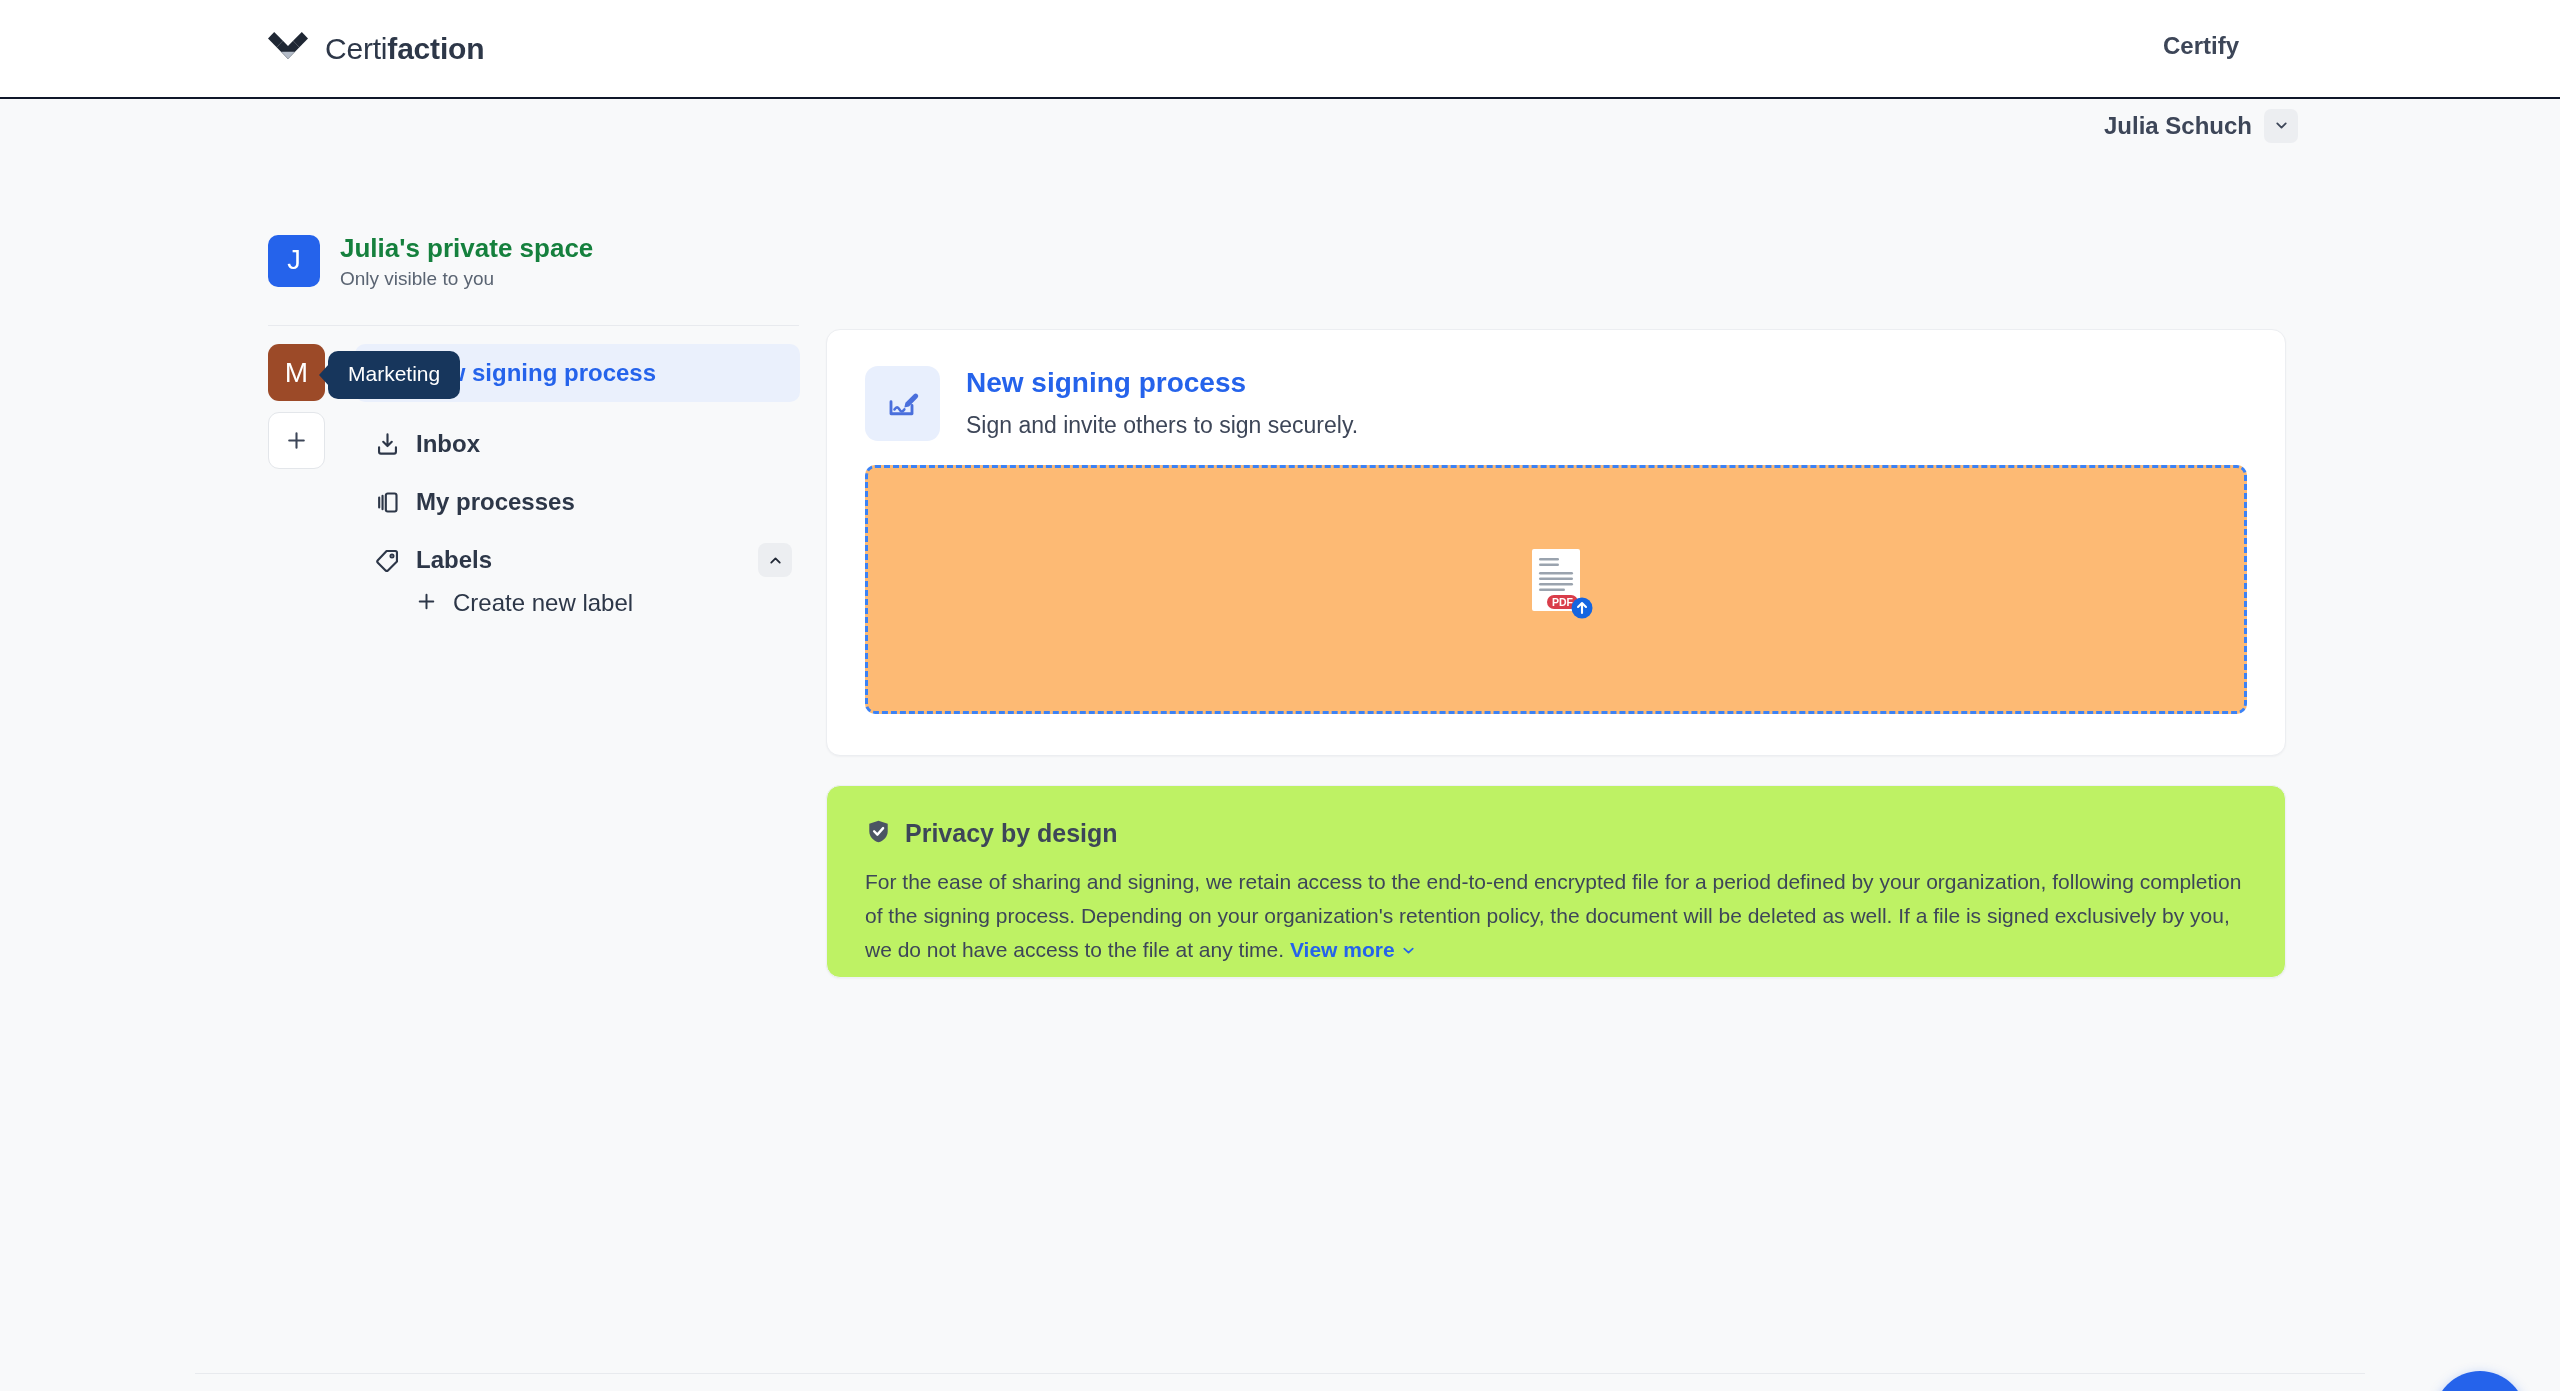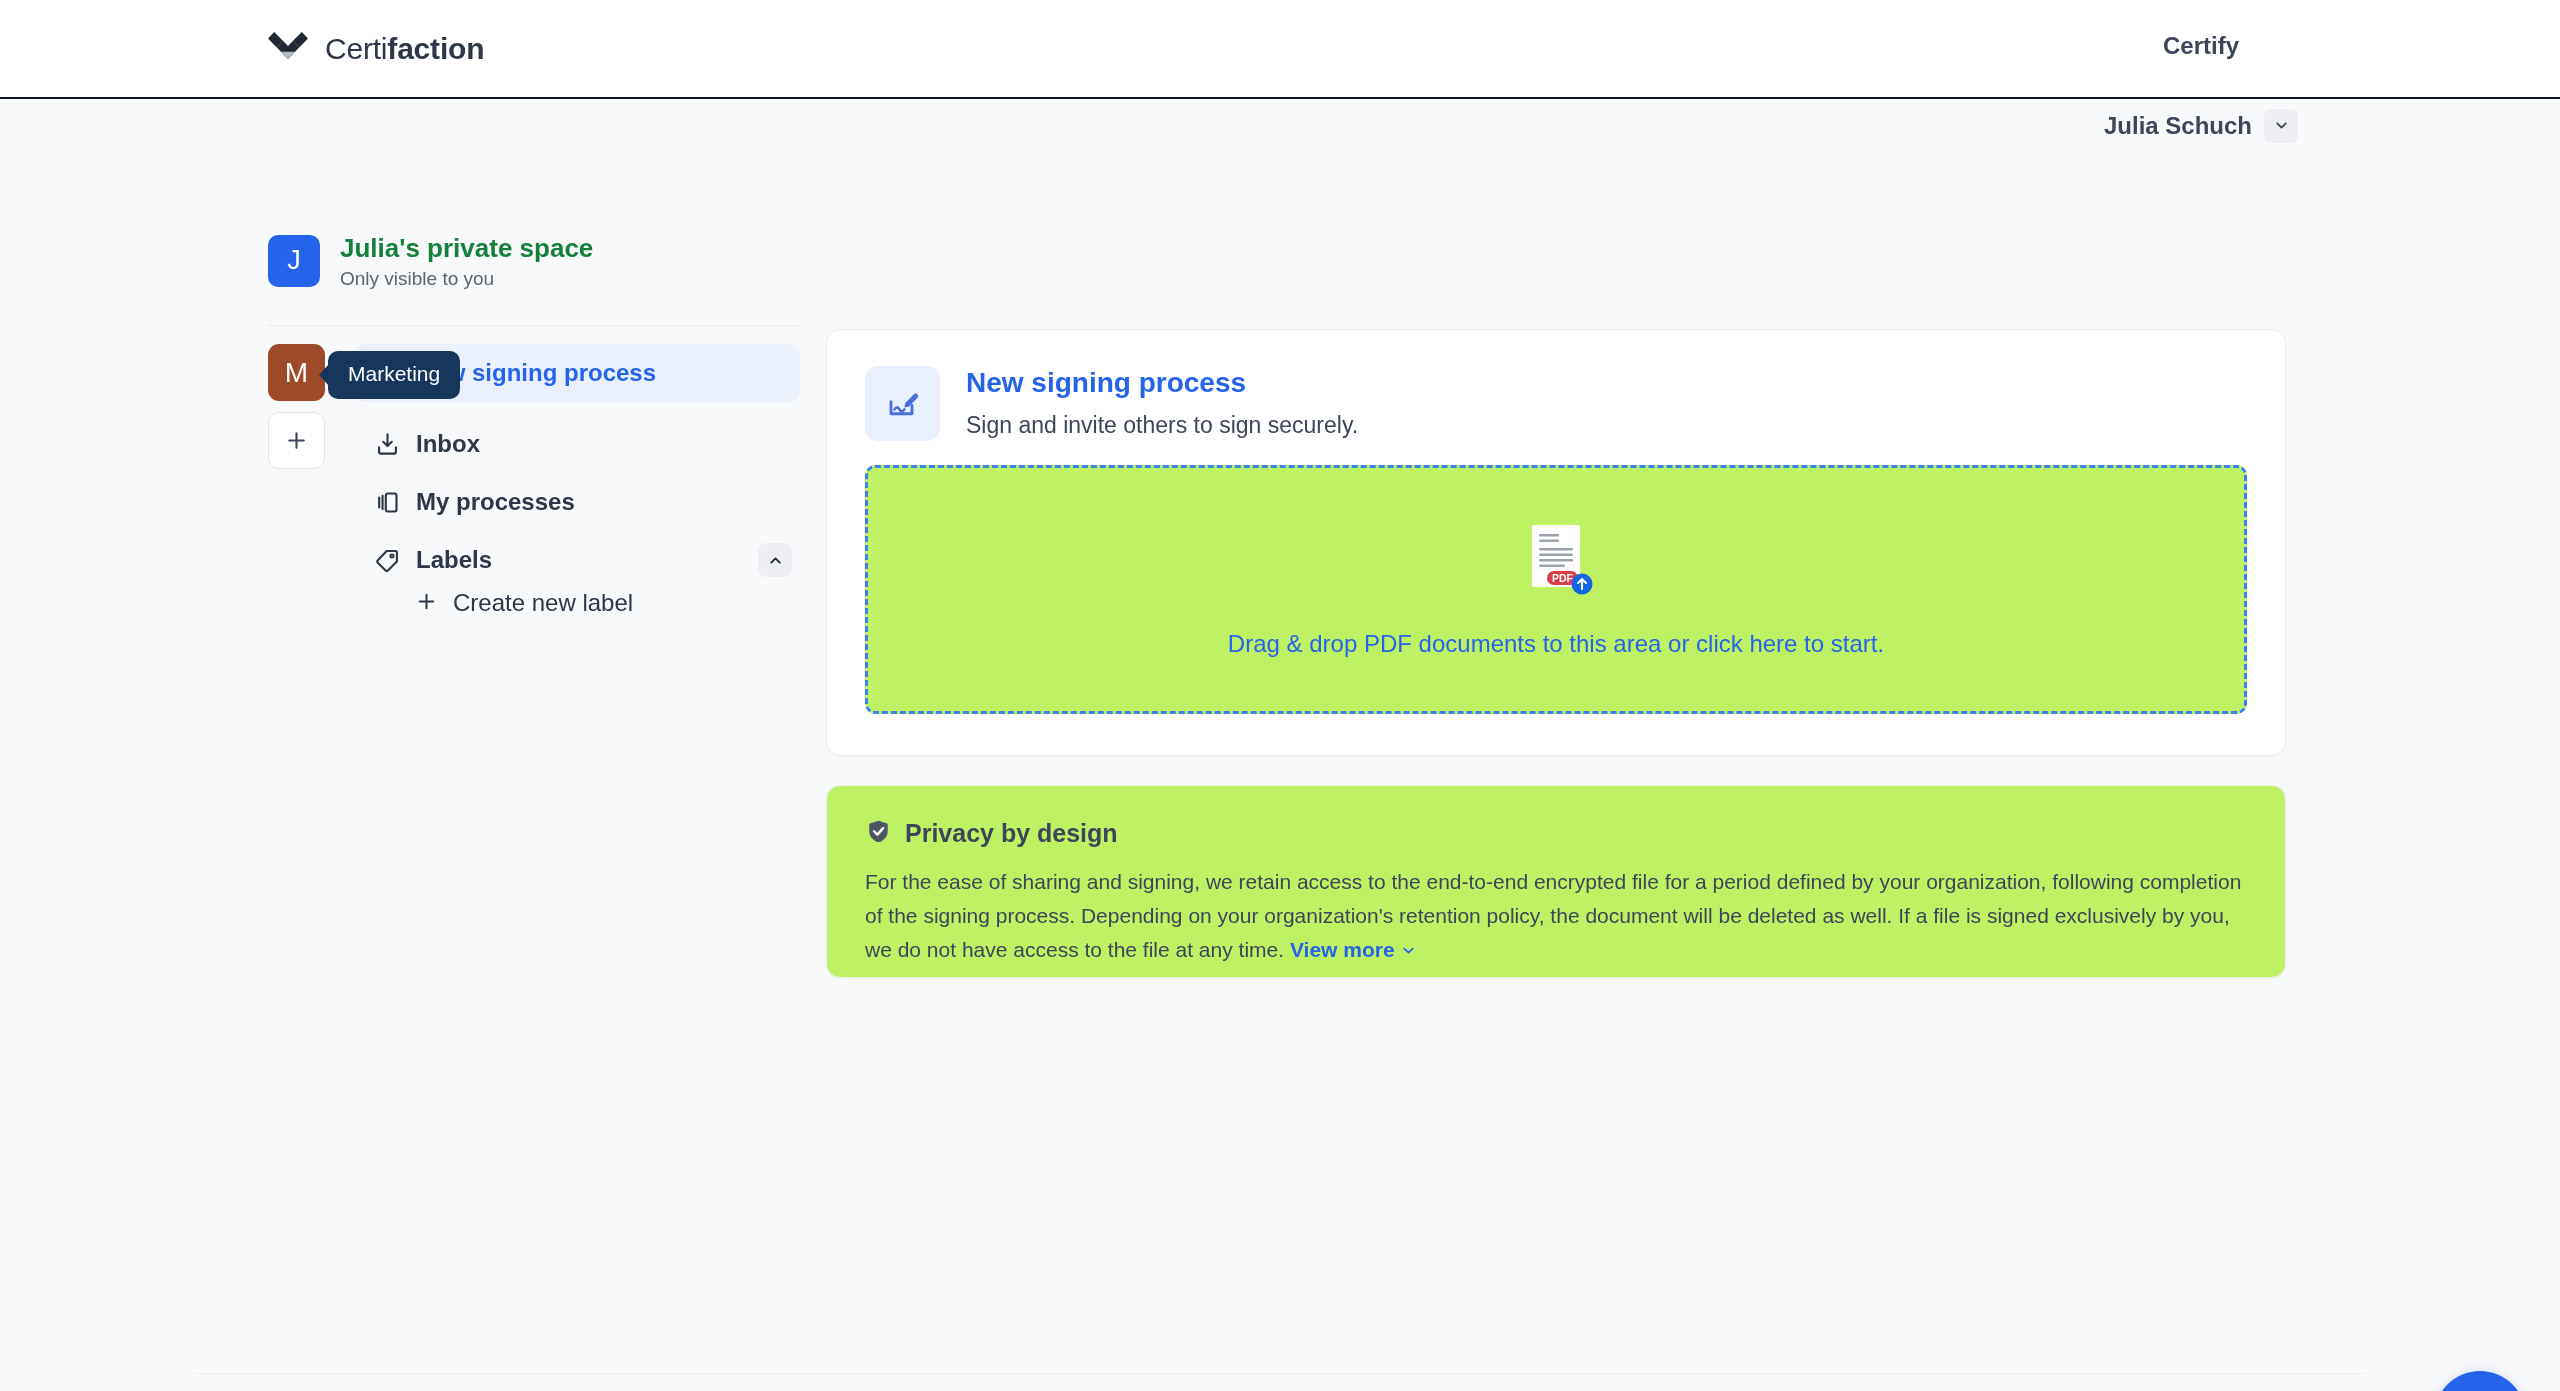--- a/index.html
+++ b/index.html
@@ -136,21 +136,21 @@
     width: 75px; height: 75px; border-radius: 13px; background: #e8effd;
     display: flex; align-items: center; justify-content: center; flex: 0 0 75px;
   }
   .head-title { font-size: 28px; font-weight: 700; color: #2563eb; line-height: 1.2; white-space: nowrap; }
   .head-sub { font-size: 23px; color: #3d4658; margin-top: 12px; white-space: nowrap; }
 
   .dropzone {
     margin: 24px 38px 0 38px;
     height: 249px; border-radius: 10px;
     border: 3px dashed #3b82f6;
-    background: #bef264;
+    background: #fdba74;
     display: flex; flex-direction: column;
     align-items: center; justify-content: center;
     gap: 20px;
   }
   .dz-text { font-size: 24px; color: #2563eb; white-space: nowrap; }
 
   .card-privacy { left: 826px; top: 686px; width: 1460px; height: 193px; background: #bef264; border-color: #eef1f5; }
   .privacy-head {
     display: flex; align-items: center; gap: 13px;
     padding: 32px 38px 0 38px;
@@ -308,21 +308,20 @@
           <rect x="31" y="26" width="34" height="2.6" rx="1.3" fill="#9aa3ae"></rect>
           <rect x="31" y="31.5" width="34" height="2.6" rx="1.3" fill="#9aa3ae"></rect>
           <rect x="31" y="37" width="34" height="2.6" rx="1.3" fill="#9aa3ae"></rect>
           <rect x="31" y="42.5" width="26" height="2.6" rx="1.3" fill="#9aa3ae"></rect>
           <rect x="39" y="49" width="31" height="14" rx="7" fill="#d93d4a"></rect>
           <text x="54.5" y="59.5" font-family="'Liberation Sans', sans-serif" font-size="10.5" font-weight="700" fill="#ffffff" text-anchor="middle">PDF</text>
           <circle cx="74" cy="62" r="10.5" fill="#1565e0"></circle>
           <path d="M74 57 V67 M70 61 L74 57 L78 61" fill="none" stroke="#fff" stroke-width="2.1" stroke-linecap="round" stroke-linejoin="round"></path>
         </svg>
       </div>
-      <div class="dz-text">Drag &amp; drop PDF documents to this area or click here to start.</div>
     </div>
   </div>
 
   <div class="card card-privacy">
     <div class="privacy-head">
       <span>
         <svg viewBox="0 0 24 24" width="27" height="27" aria-hidden="true">
           <path d="M12 2.4 L20.2 5.2 V11.5 c0 5.3 -3.6 8.6 -8.2 10.1 C7.4 20.1 3.8 16.8 3.8 11.5 V5.2 Z" fill="#4b5563"></path>
           <path d="M8.1 11.8 L11 14.8 L16.1 9" fill="none" stroke="#fff" stroke-width="2.1" stroke-linecap="round" stroke-linejoin="round"></path>
         </svg>

